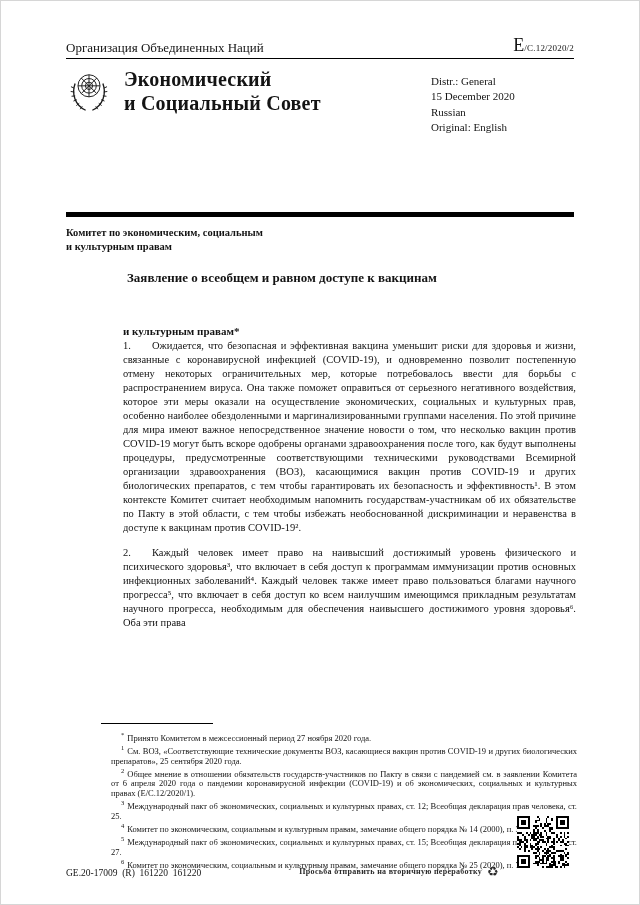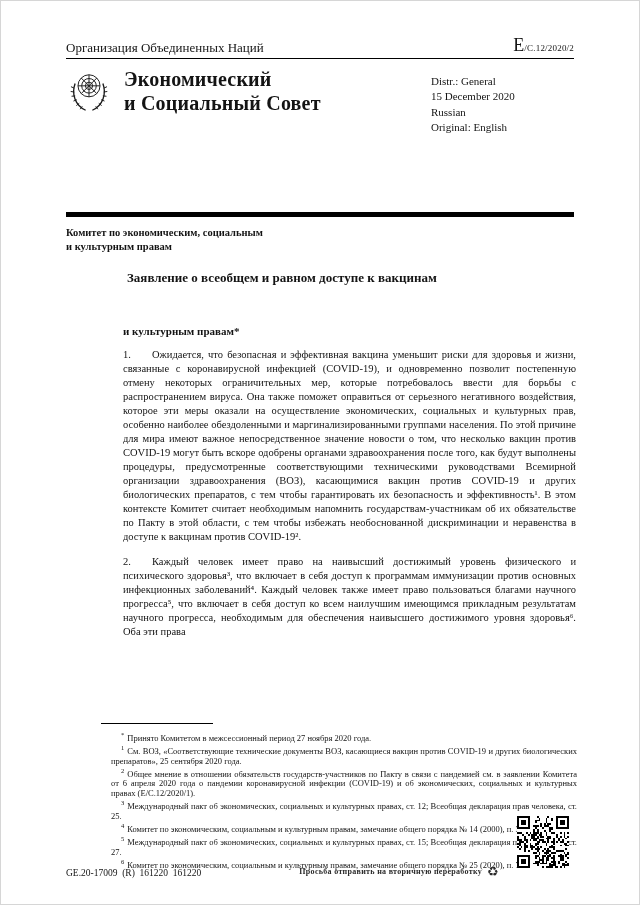--- a/index.html
+++ b/index.html
@@ -25,21 +25,21 @@
 
   .black-bar { position:absolute; top:211px; left:65px; right:65px; height:5px; background:#000; }
 
   .committee { position:absolute; top:225px; left:65px; font-weight:bold; font-size:10.5px; line-height:1.32; }
 
   .doc-title { position:absolute; top:268px; left:126px; width:453px;
     font-weight:bold; font-size:13px; line-height:1.4; }
   .doc-subtitle { position:absolute; top:323px; left:122px; width:453px;
     font-weight:bold; font-size:11px; line-height:1.35; }
 
-  .paragraphs { position:absolute; top:347px; left:122px; width:453px; height:362px;
+  .paragraphs { position:absolute; top:338px; left:122px; width:453px; height:362px;
     overflow:hidden; font-size:10.5px; line-height:14px; text-align:justify; }
   .para { margin:0; }
   .para + .para { margin-top:11px; }
   .pnum { display:inline-block; width:29px; }
 
   .fn-sep { position:absolute; top:722px; left:100px; width:112px; border-top:1px solid #000; }
 
   .footnotes { position:absolute; top:729px; left:65px; width:511px;
     font-size:8.5px; line-height:10px; }
   .footnote { margin-left:45px; text-indent:10px; text-align:justify; }

